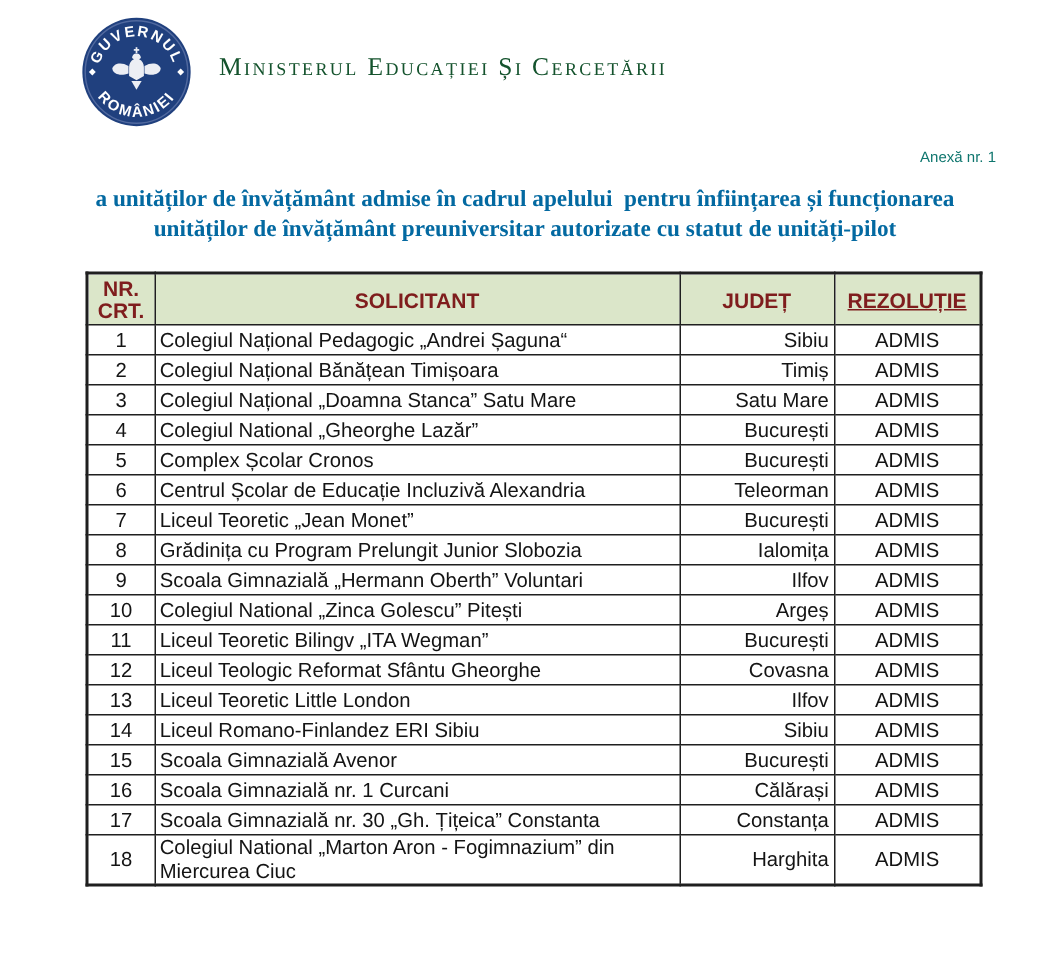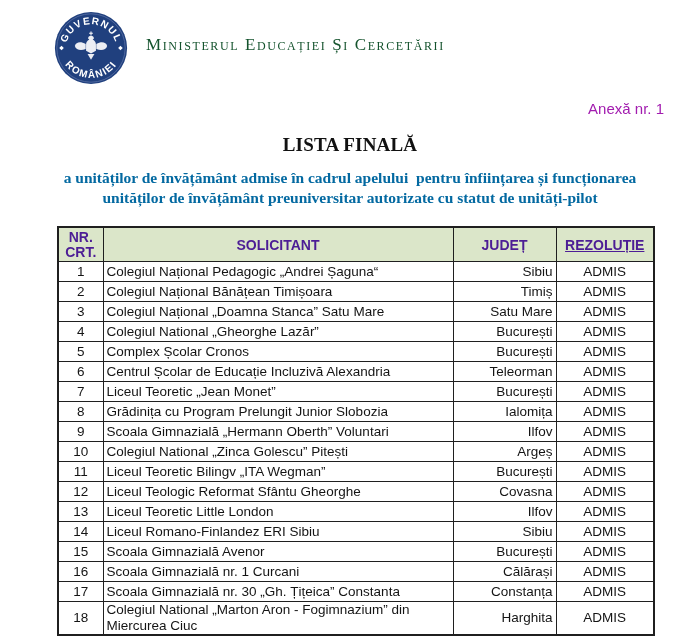--- a/index.html
+++ b/index.html
@@ -27,22 +27,22 @@
     font-variant: small-caps;
     font-size: 17px;
     letter-spacing: 1.6px;
     color: #14532d;
   }
   
   .annex {
     text-align: right;
     padding-right: 36px;
     margin-top: 12px;
-    font-size: 15px;
-    color: #a21caf;
+    font-size: 10px;
+    color: #0f766e;
   }
   
   .title {
     text-align: center;
     margin-top: 17px;
     font-family: "Liberation Serif", "DejaVu Serif", serif;
     font-weight: bold;
     font-size: 19px;
     letter-spacing: 0.2px;
     color: #111;
@@ -69,21 +69,21 @@
     border: 1.5px solid #1f1f1f;
     overflow: hidden;
   }
   table.results th {
     font-size: 14px;
     font-weight: bold;
     text-align: center;
     vertical-align: middle;
     height: 31px;
     padding: 1px 2px;
-    color: #4c1d95;
+    color: #7f1d1d;
   }
   th.col-nr { white-space: pre-line; line-height: 15px; }
   col.c-nr   { width: 45px; }
   col.c-sol  { width: 350px; }
   col.c-jud  { width: 103px; }
   col.c-rez  { width: 98px; }
   table.results td {
     font-size: 13.5px;
     line-height: 16px;
     height: 19px;
@@ -126,21 +126,20 @@
       <g fill="#ffffff">
         <rect x="-1.7" y="-1.7" width="3.4" height="3.4" transform="translate(9 40) rotate(45)"></rect>
         <rect x="-1.7" y="-1.7" width="3.4" height="3.4" transform="translate(71 40) rotate(45)"></rect>
       </g>
     </svg>
     <div class="ministry">Ministerul Educației Și Cercetării</div>
   </div>
 
   <div class="annex">Anexă nr. 1</div>
 
-  <div class="title">LISTA FINALĂ</div>
   <div class="subtitle">
     <div>a unităților de învățământ admise în cadrul apelului  pentru înființarea și funcționarea</div>
     <div>unităților de învățământ preuniversitar autorizate cu statut de unități-pilot</div>
   </div>
 
   <table class="results">
     <colgroup>
       <col class="c-nr">
         <col class="c-sol">
         <col class="c-jud">

